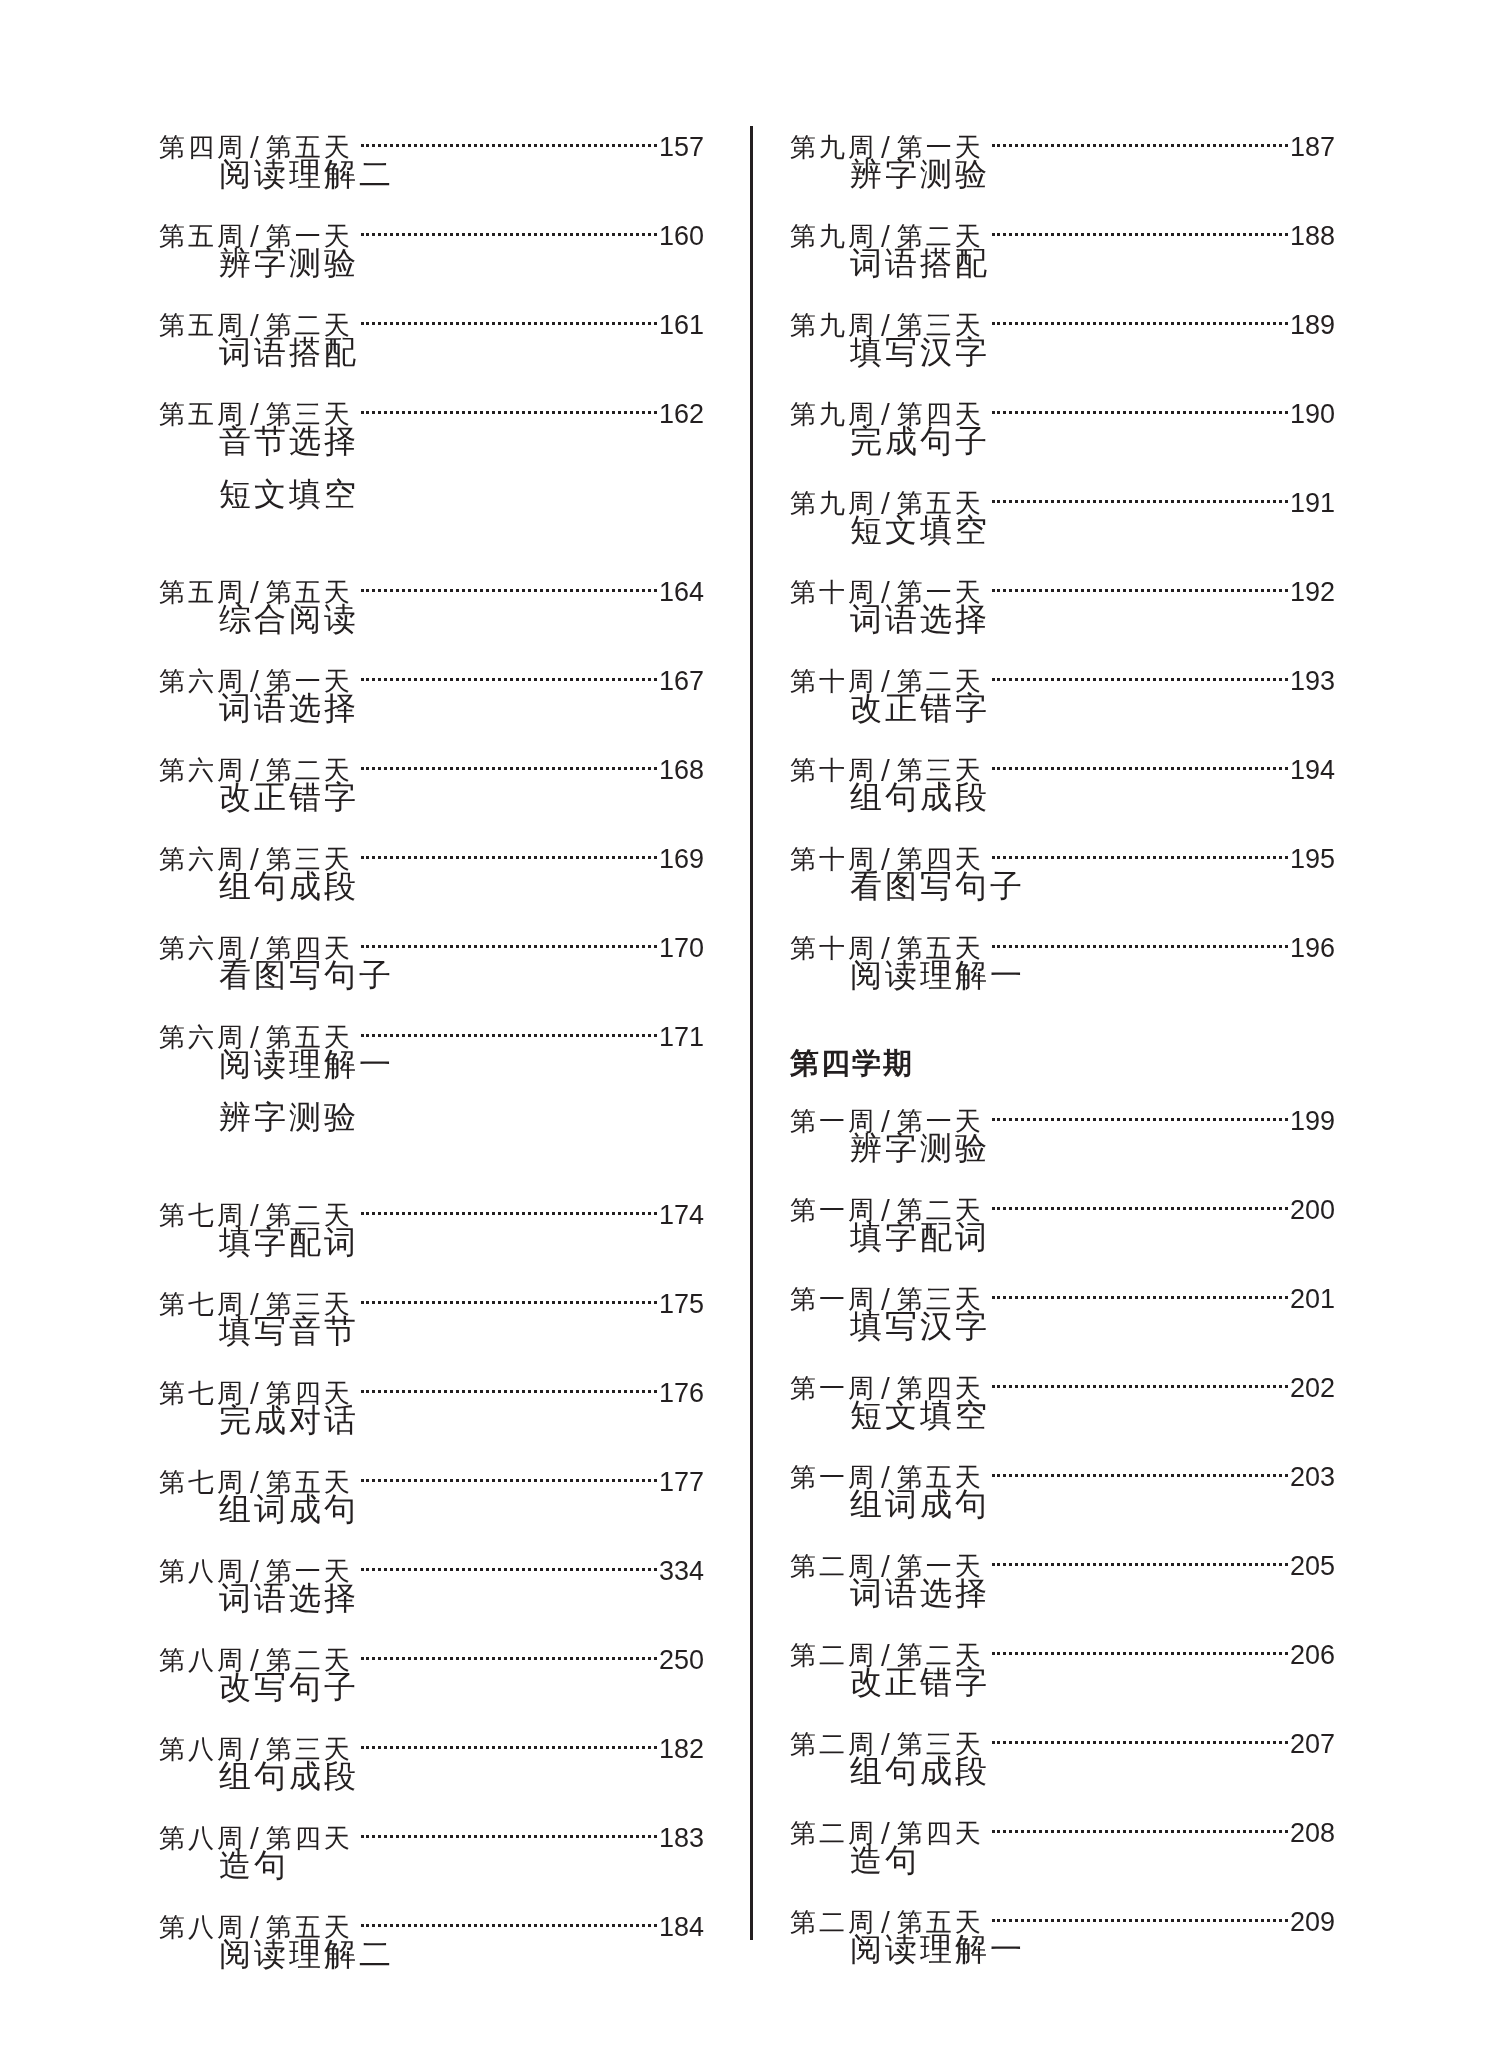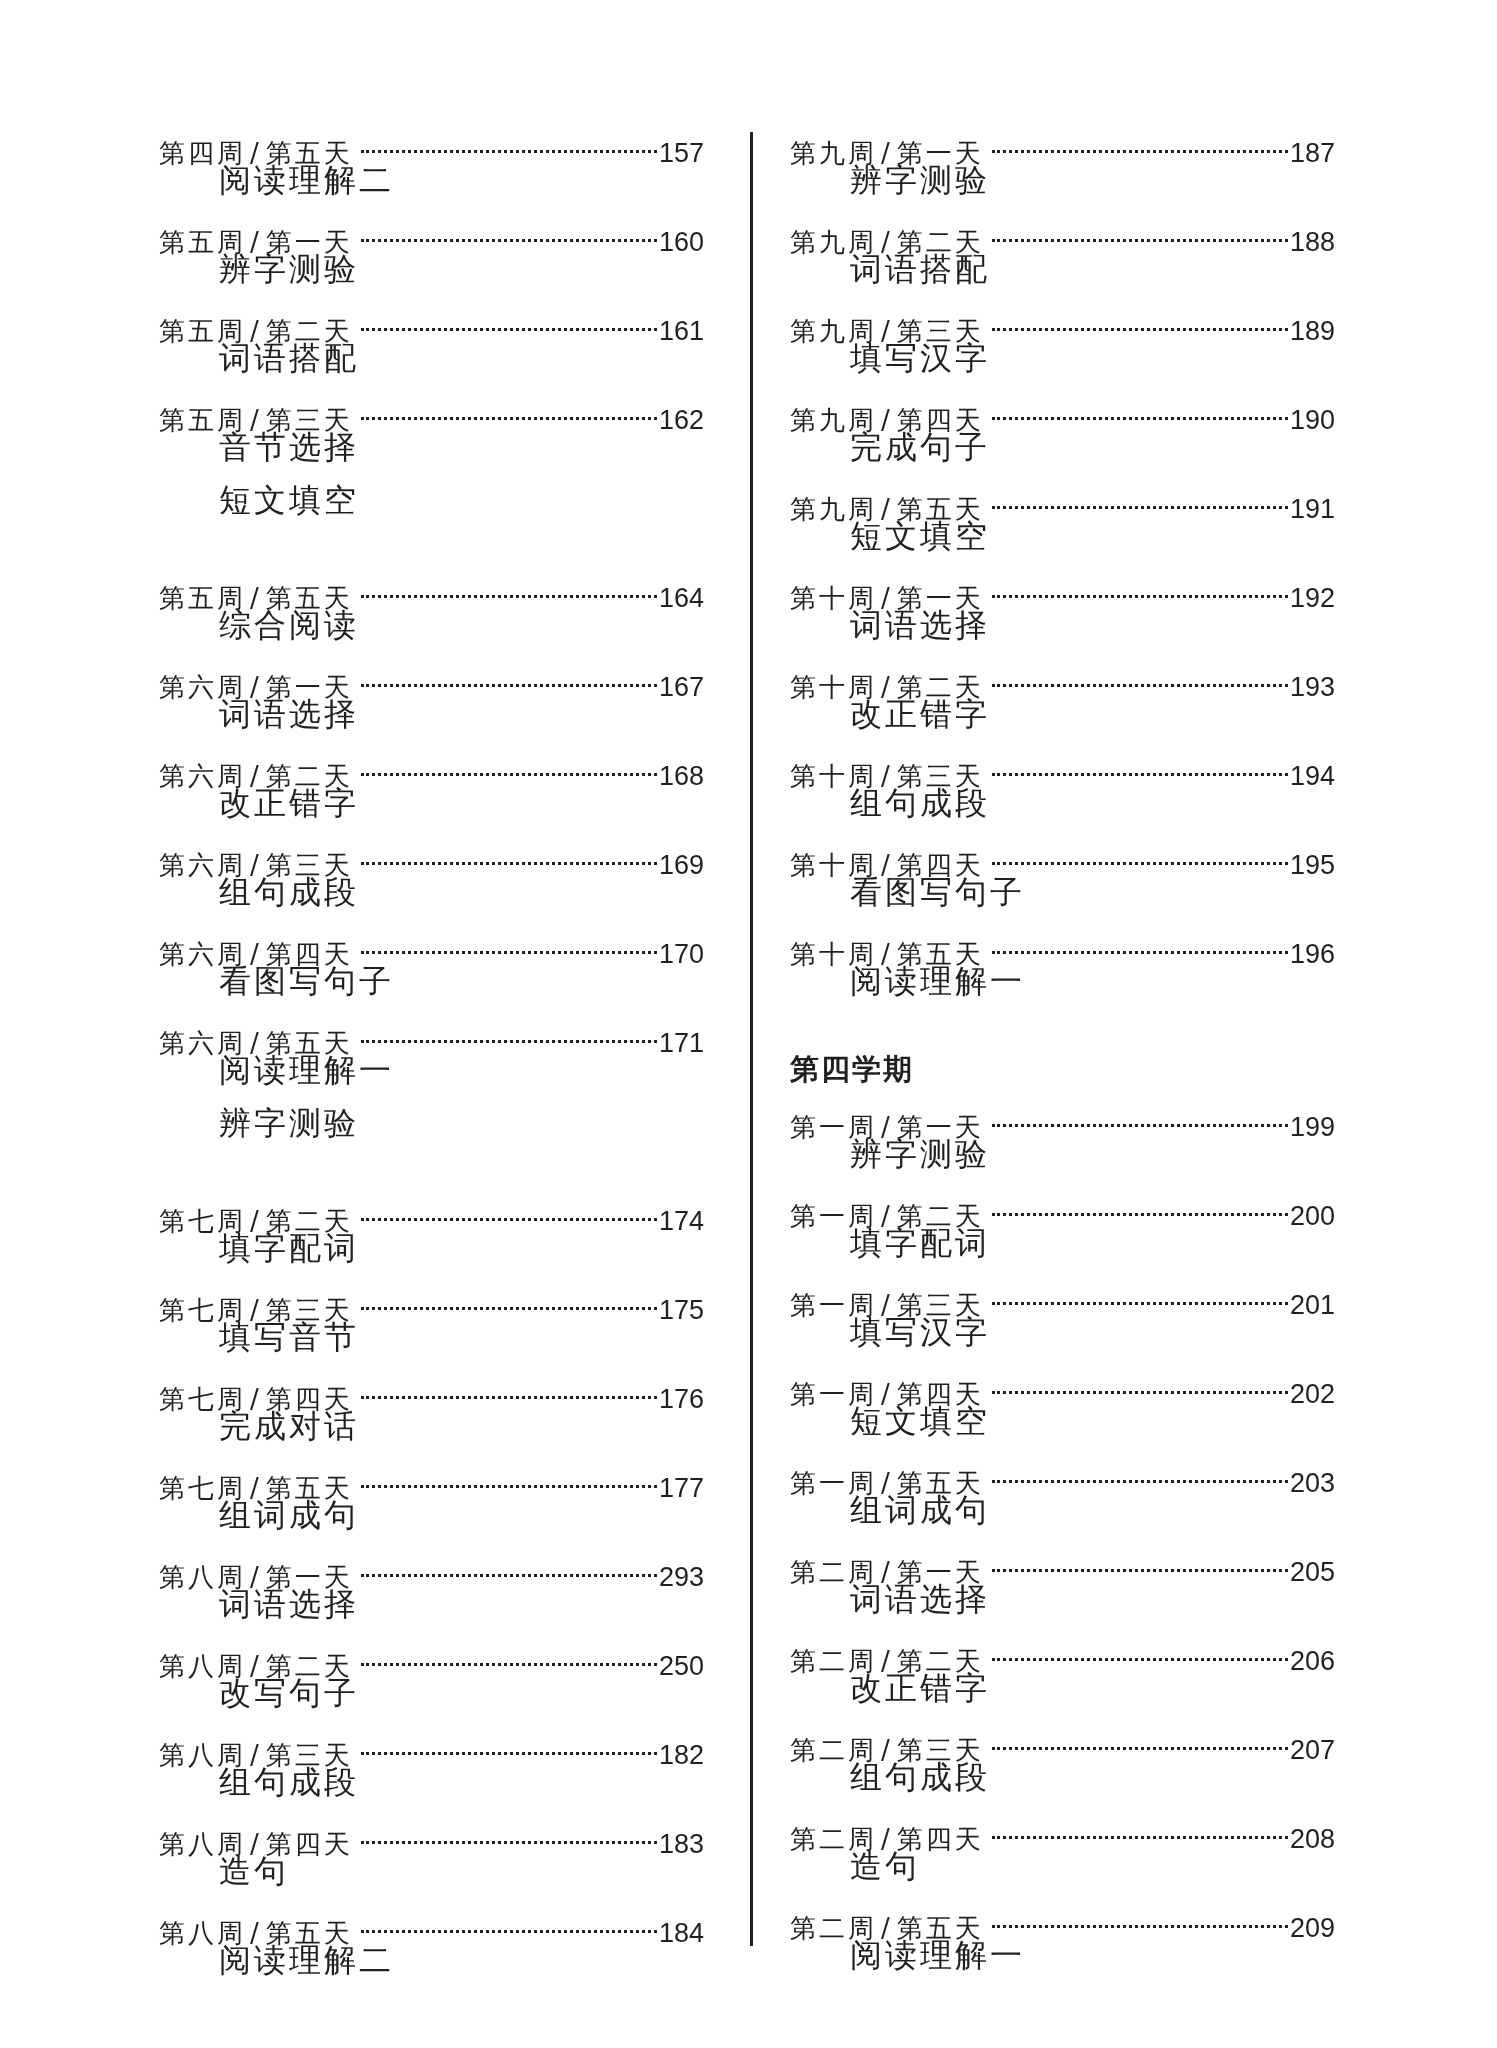--- a/index.html
+++ b/index.html
@@ -10,21 +10,21 @@
     body {
       width: 1497px;
       height: 2048px;
       position: relative;
       overflow: hidden;
       font-family: "DejaVu Sans", "Liberation Sans", sans-serif;
       color: #231f20;
     }
     .page {
       position: absolute;
-      left: 0; top: 14px;
+      left: 0; top: 8px;
       width: 1497px; height: 1716px;
     }
     .column {
       position: absolute;
       top: 112px;
       width: 545px;
     }
     .col-left { left: 159px; }
     .col-right { left: 790px; }
     .divider {
@@ -212,21 +212,21 @@
       <span class="week-day"><span>第七周</span><span class="sep">/</span><span>第五天</span></span>
       <span class="leader"></span>
       <span class="page-num">177</span>
     </div>
     <div class="topic">组词成句</div>
   </div>
       <div class="entry">
     <div class="entry-line">
       <span class="week-day"><span>第八周</span><span class="sep">/</span><span>第一天</span></span>
       <span class="leader"></span>
-      <span class="page-num">293</span>
+      <span class="page-num">334</span>
     </div>
     <div class="topic">词语选择</div>
   </div>
       <div class="entry">
     <div class="entry-line">
       <span class="week-day"><span>第八周</span><span class="sep">/</span><span>第二天</span></span>
       <span class="leader"></span>
       <span class="page-num">250</span>
     </div>
     <div class="topic">改写句子</div>

